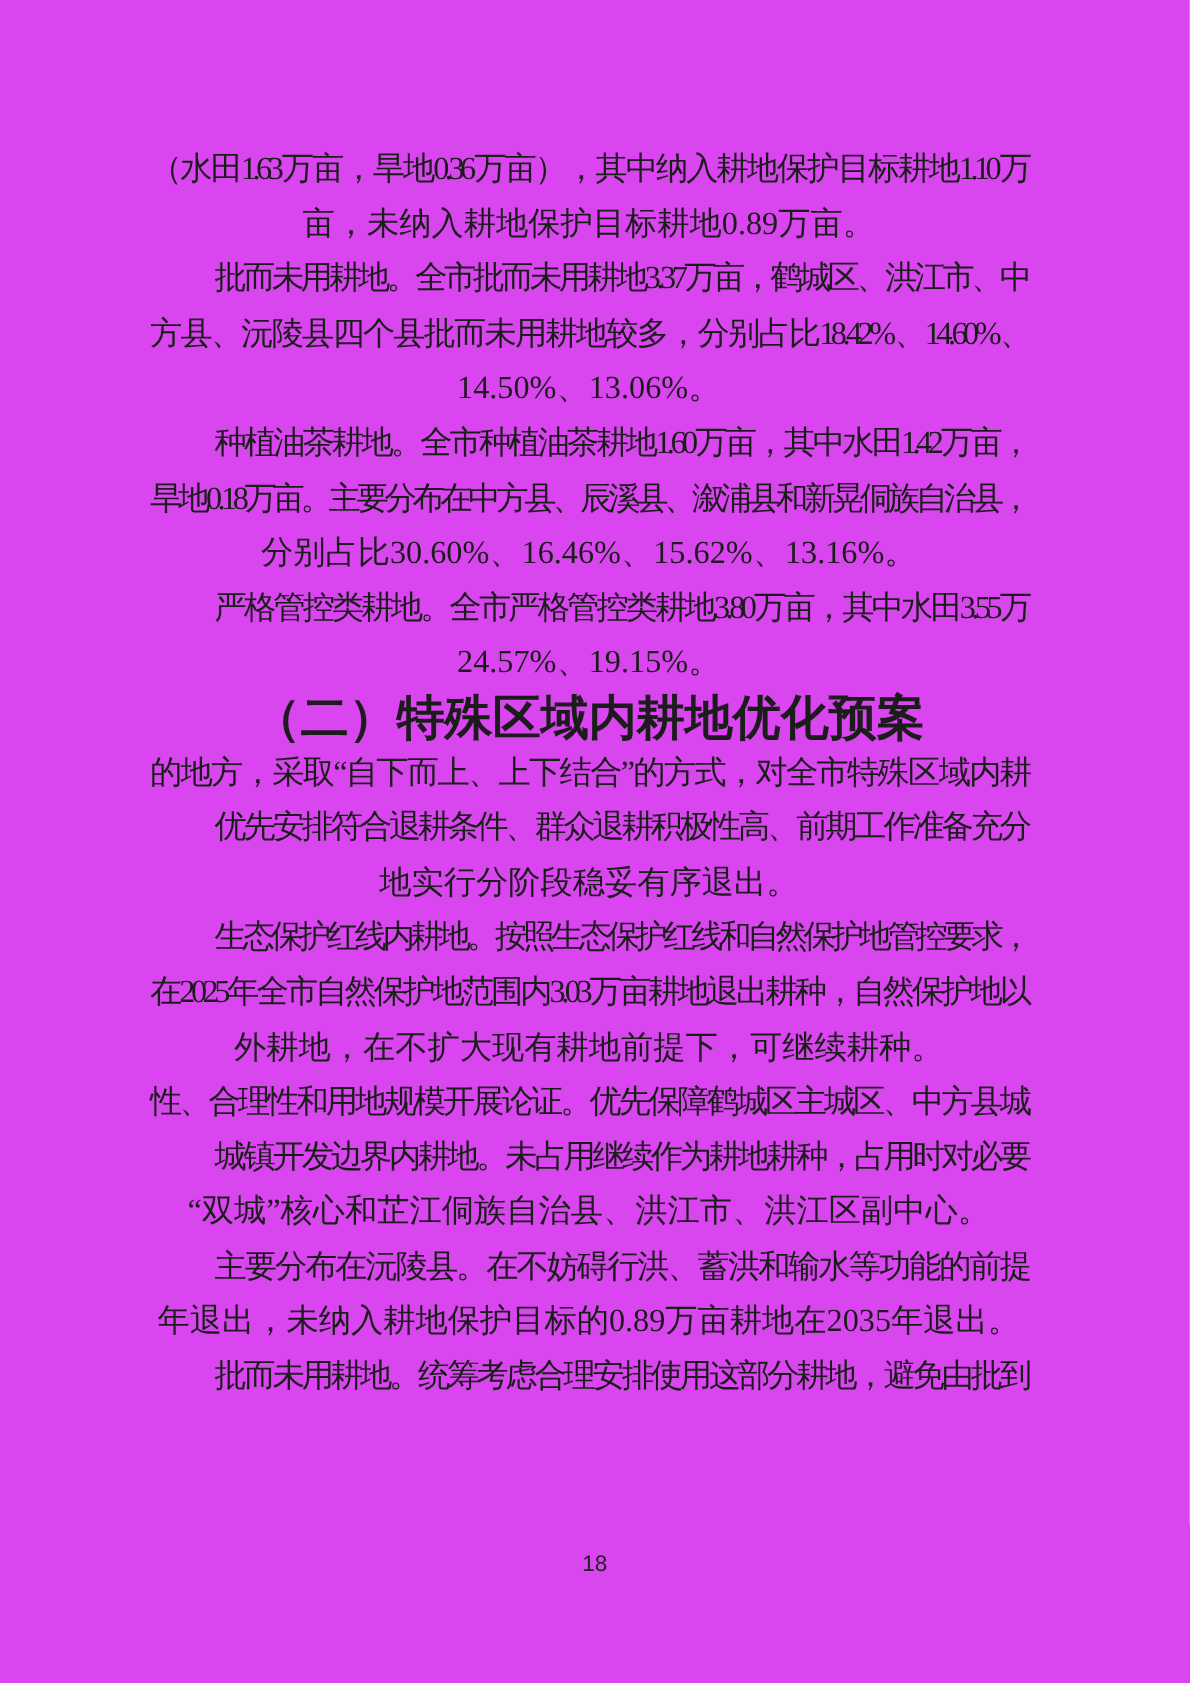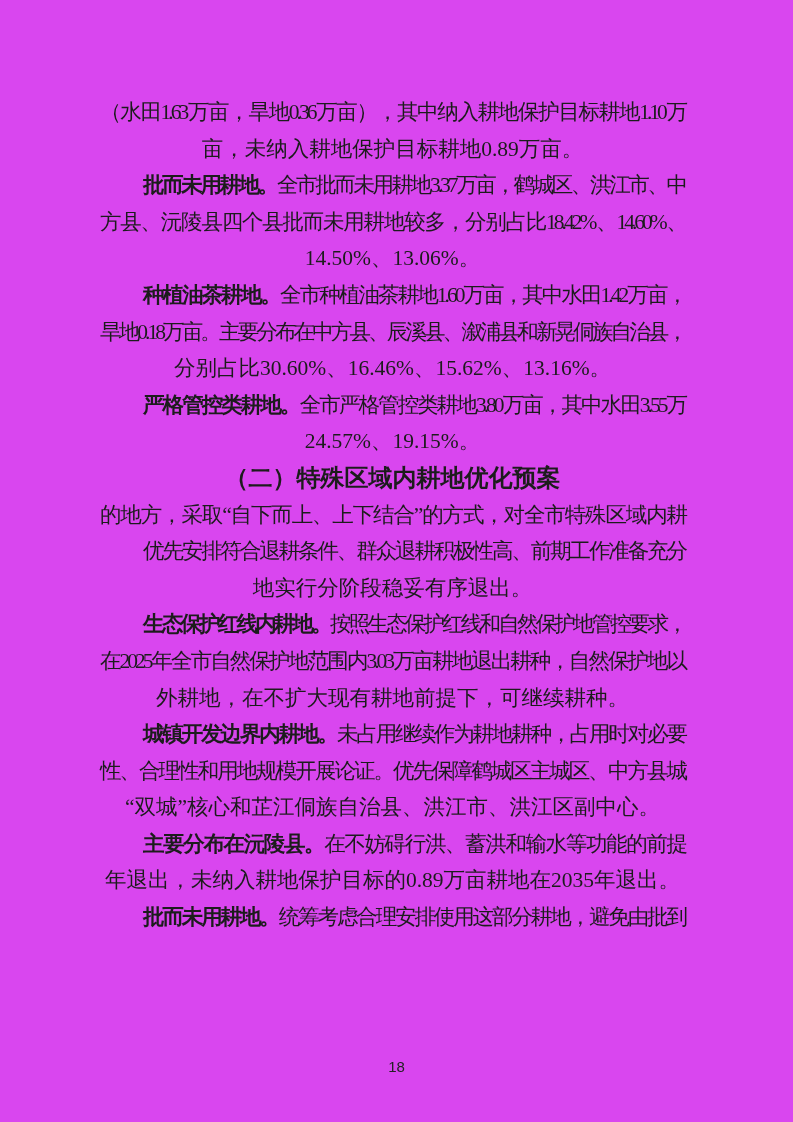--- a/index.html
+++ b/index.html
@@ -40,39 +40,38 @@
   }
   
   .l {
     text-align: center;
     white-space: nowrap;
   }
   .indent {
     text-indent: 43px;
   }
   .lbl {
-    font-weight: bold;
+    font-weight: normal;
     font-family: "Liberation Sans", "DejaVu Sans", sans-serif;
   }
   .heading {
     font-weight: bold;
     font-family: "Liberation Sans", "DejaVu Sans", sans-serif;
-    font-size: 24px;
+    font-size: 32px;
     letter-spacing: 0;
   }
   .pageno {
     position: absolute;
     left: 0;
     top: 1034px;
     width: 100%;
     text-align: center;
     font-size: 15px;
     font-family: "Liberation Sans", "DejaVu Sans", sans-serif;
     color: #222222;
-    margin-top: 24px;
   }
 </style>
 </head>
 <body>
 
 <div class="page">
   <div class="content">
       <div class="line j"><span>（水田1.63万亩，旱地0.36万亩），其中纳入耕地保护目标耕地1.10万</span></div>
       <div class="line l"><span>亩，未纳入耕地保护目标耕地0.89万亩。</span></div>
       <div class="line indent j"><span class="lbl">批而未用耕地。</span><span>全市批而未用耕地3.37万亩，鹤城区、洪江市、中</span></div>
@@ -83,22 +82,22 @@
       <div class="line l"><span>分别占比30.60%、16.46%、15.62%、13.16%。</span></div>
       <div class="line indent j"><span class="lbl">严格管控类耕地。</span><span>全市严格管控类耕地3.80万亩，其中水田3.55万</span></div>
       <div class="line l"><span>24.57%、19.15%。</span></div>
       <div class="line heading l"><span>（二）特殊区域内耕地优化预案</span></div>
       <div class="line j"><span>的地方，采取“自下而上、上下结合”的方式，对全市特殊区域内耕</span></div>
       <div class="line indent j"><span>优先安排符合退耕条件、群众退耕积极性高、前期工作准备充分</span></div>
       <div class="line l"><span>地实行分阶段稳妥有序退出。</span></div>
       <div class="line indent j"><span class="lbl">生态保护红线内耕地。</span><span>按照生态保护红线和自然保护地管控要求，</span></div>
       <div class="line j"><span>在2025年全市自然保护地范围内3.03万亩耕地退出耕种，自然保护地以</span></div>
       <div class="line l"><span>外耕地，在不扩大现有耕地前提下，可继续耕种。</span></div>
+      <div class="line j"><span>性、合理性和用地规模开展论证。优先保障鹤城区主城区、中方县城</span></div>
       <div class="line indent j"><span class="lbl">城镇开发边界内耕地。</span><span>未占用继续作为耕地耕种，占用时对必要</span></div>
-      <div class="line j"><span>性、合理性和用地规模开展论证。优先保障鹤城区主城区、中方县城</span></div>
       <div class="line l"><span>“双城”核心和芷江侗族自治县、洪江市、洪江区副中心。</span></div>
       <div class="line indent j"><span class="lbl">主要分布在沅陵县。</span><span>在不妨碍行洪、蓄洪和输水等功能的前提</span></div>
       <div class="line l"><span>年退出，未纳入耕地保护目标的0.89万亩耕地在2035年退出。</span></div>
       <div class="line indent j"><span class="lbl">批而未用耕地。</span><span>统筹考虑合理安排使用这部分耕地，避免由批到</span></div>
     </div>
   <div class="pageno">
     <span>18</span>
   </div>
 </div>
 

